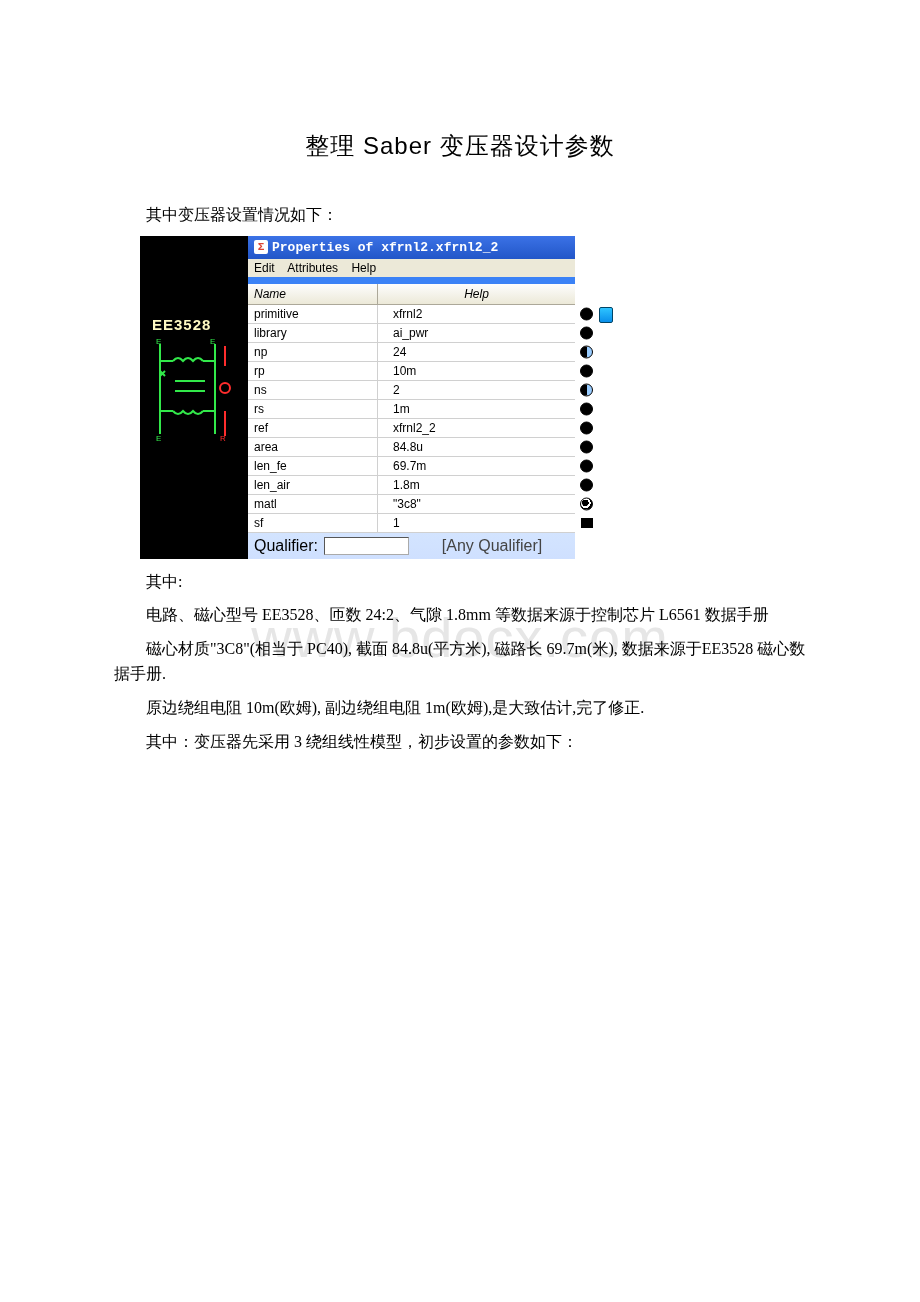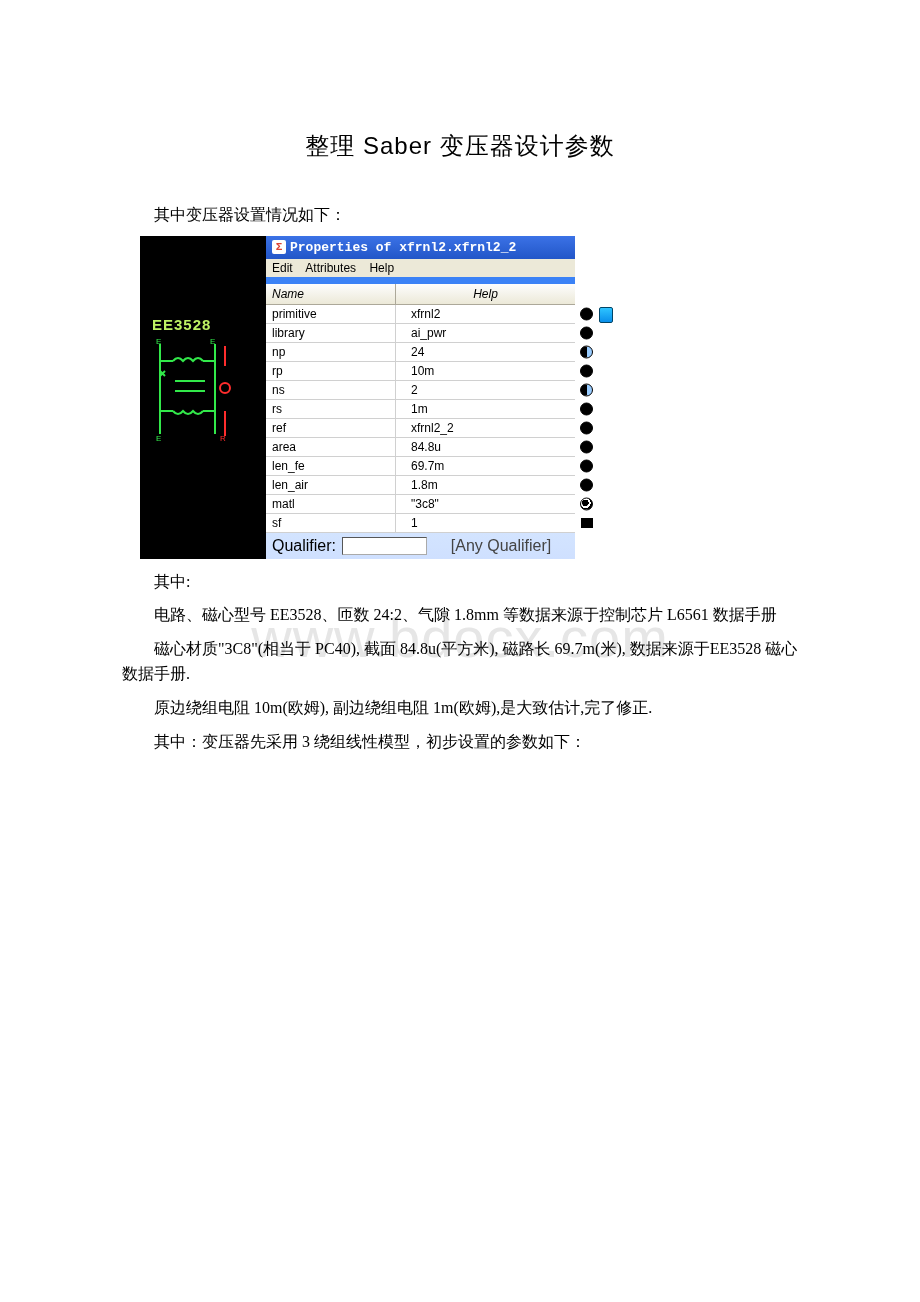--- a/index.html
+++ b/index.html
@@ -19,36 +19,36 @@
       font-family: "SimHei", "黑体", "Microsoft YaHei", sans-serif;
       font-size: 24px;
       font-weight: normal;
       text-align: center;
       margin-bottom: 40px;
       letter-spacing: 1px;
     }
     p.body-text {
       font-size: 16px;
       line-height: 1.6;
-      margin: 8px 12px;
+      margin: 8px 4px;
       text-indent: 2em;
     }
 
     
     .figure {
       margin: 5px 0 10px 30px;
       width: 435px;
       display: flex;
       border: 0;
     }
     .fig-left {
-      width: 126px;
+      width: 108px;
       background: #000;
       position: relative;
-      color: #bef264;
+      color: #fef9c3;
     }
     .ee-label {
       position: absolute;
       top: 80px;
       left: 12px;
       font-family: Tahoma, Arial, sans-serif;
       font-size: 15px;
       font-weight: 600;
       letter-spacing: 1px;
     }

